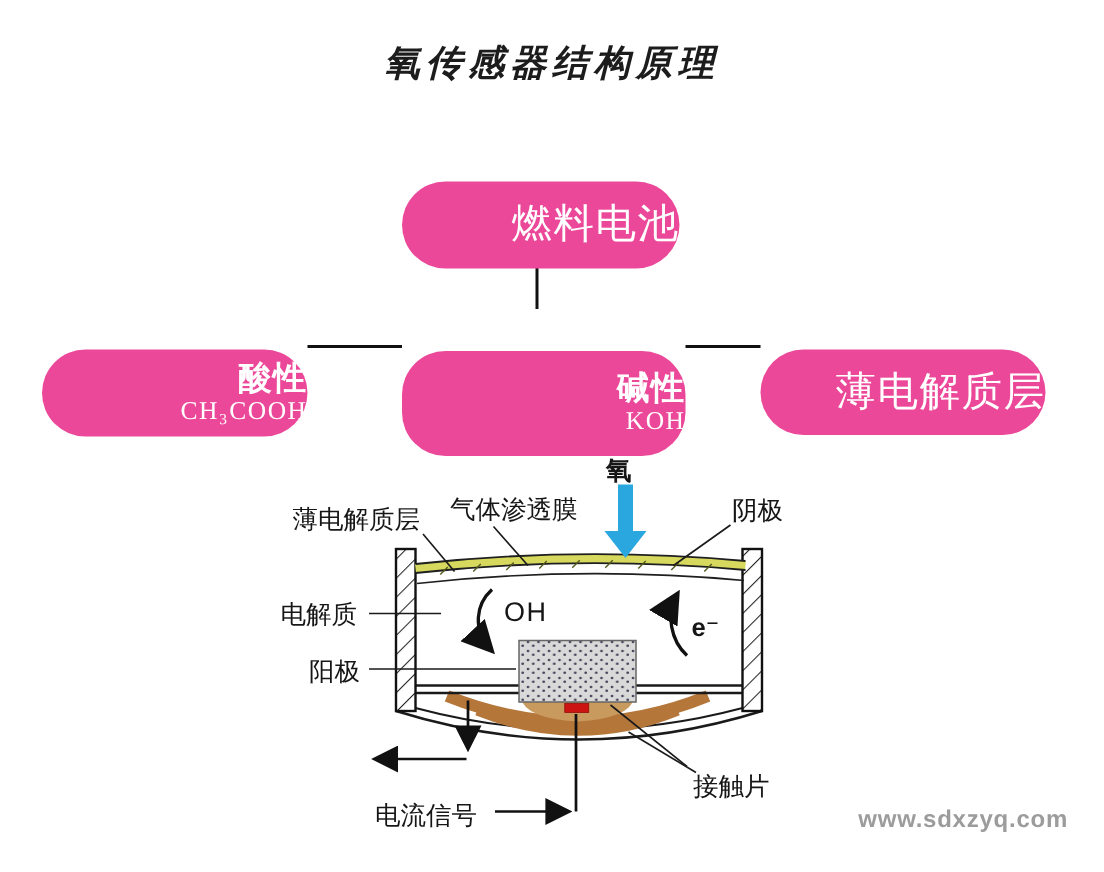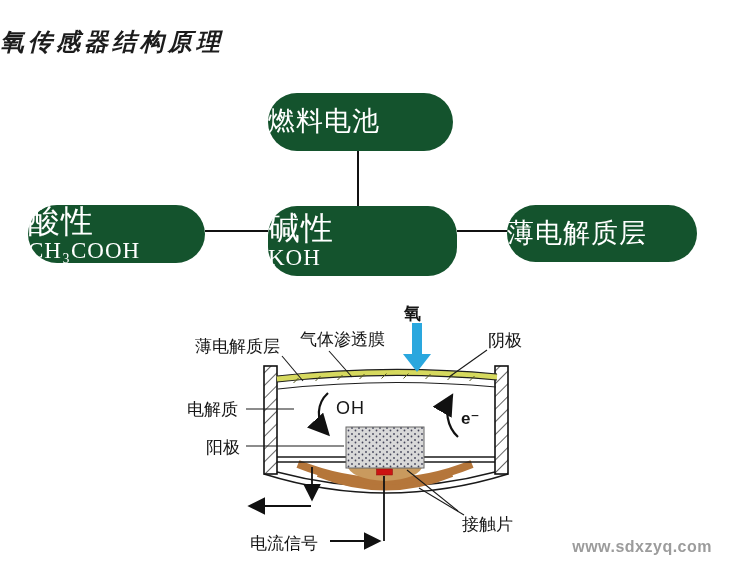--- a/index.html
+++ b/index.html
@@ -3,32 +3,32 @@
 <meta charset="utf-8">
 <style>
   html,body{margin:0;padding:0;background:#fff;}
   .screen{
     position:relative;width:736px;height:581px;background:#ffffff;overflow:hidden;
     font-family:"Liberation Sans","DejaVu Sans",sans-serif;color:#1a1a1a;
   }
   .abs{position:absolute;}
   
   .title{
-    left:0;top:26px;width:736px;text-align:left;
+    left:0;top:26px;width:736px;text-align:center;
     font-size:24px;font-weight:bold;font-style:italic;letter-spacing:4px;color:#1c1c1c;
   }
   
   .fc-box{
-    background:#14532d;color:#ffffff;border-radius:29px;
-    display:flex;flex-direction:column;align-items:flex-start;justify-content:center;
-    text-align:center;line-height:1.08;
+    background:#ec4899;color:#ffffff;border-radius:29px;
+    display:flex;flex-direction:column;align-items:flex-end;justify-content:center;
+    text-align:center;line-height:1.08;margin-top:28px;
   }
-  .fc-box .cjk{font-size:32px;letter-spacing:1px;}
+  .fc-box .cjk{font-size:22px;letter-spacing:1px;font-weight:bold;}
   .fc-box .cjk-big{font-size:27px;letter-spacing:1px;}
-  .fc-box .formula{font-family:"Liberation Serif","DejaVu Serif",serif;font-size:23px;letter-spacing:1px;margin-top:1px;}
+  .fc-box .formula{font-family:"Liberation Serif","DejaVu Serif",serif;font-size:17px;letter-spacing:1px;margin-top:1px;}
   .box-top{left:268px;top:93px;width:185px;height:58px;}
   .box-left{left:28px;top:205px;width:177px;height:58px;}
   .box-mid{left:268px;top:206px;width:189px;height:70px;}
   .box-right{left:507px;top:205px;width:190px;height:57px;}
   
   .conn{background:#111;}
   .conn-v{left:357px;top:151px;width:2px;height:55px;}
   .conn-h1{left:205px;top:230px;width:63px;height:2px;}
   .conn-h2{left:457px;top:230px;width:50px;height:2px;}
   

